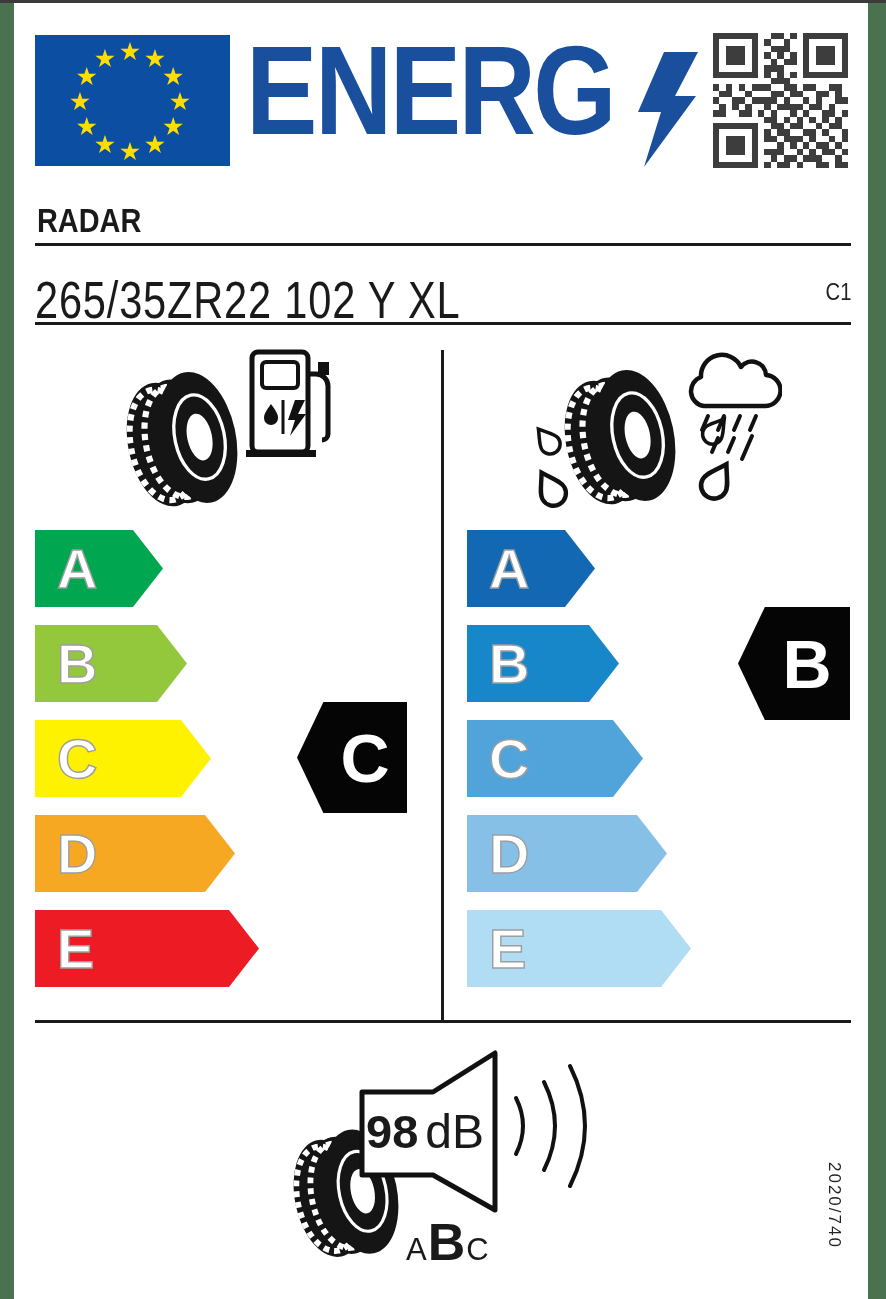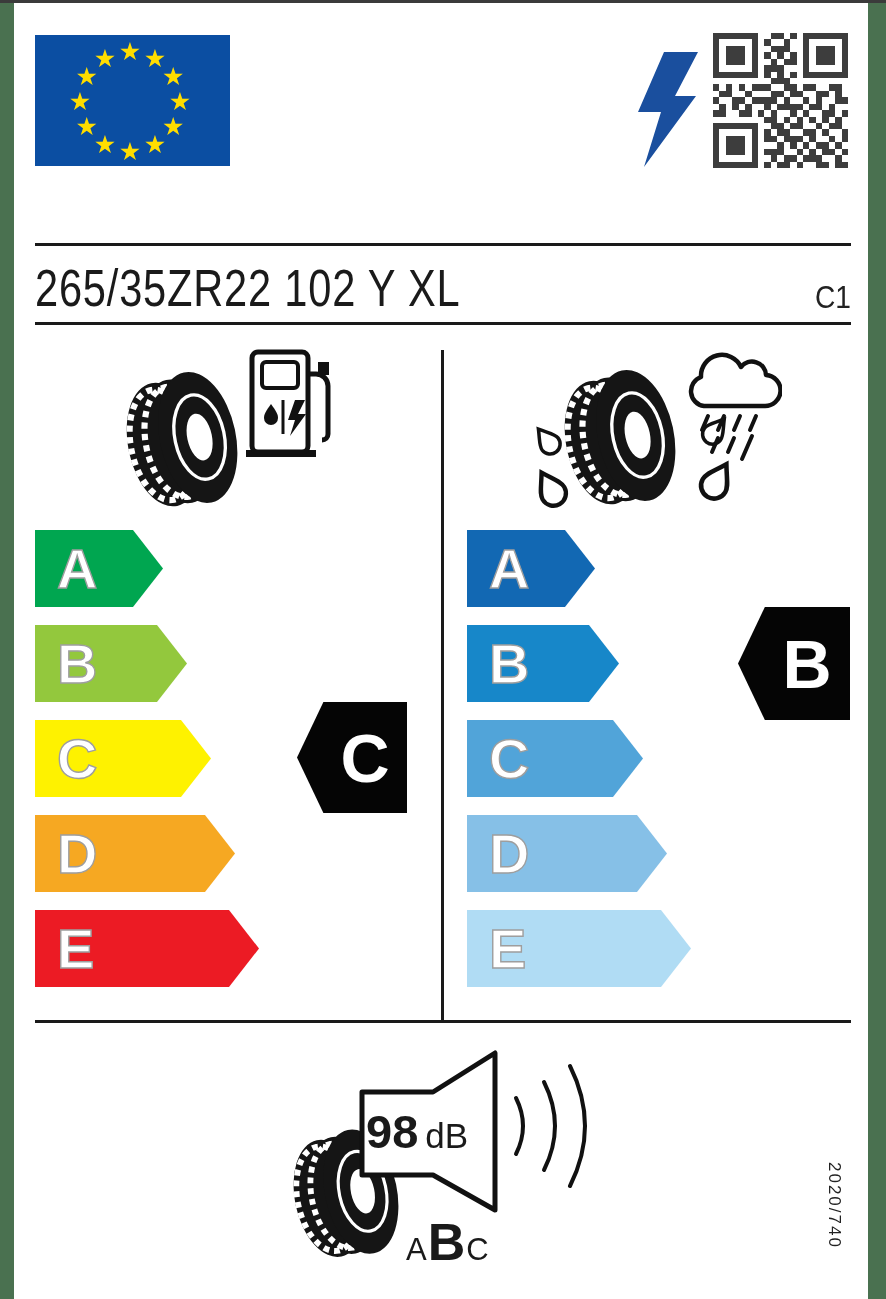--- a/index.html
+++ b/index.html
@@ -23,23 +23,23 @@
   .condR{display:inline-block;transform:scaleX(0.88);transform-origin:right center;}
 
   .qr{left:713px;top:33px;width:135px;height:135px;display:grid;
       grid-template-columns:repeat(21,1fr);grid-template-rows:repeat(21,1fr);background:#fff;}
   .qr-on{background:#3d3d3d;}
 
   
   .brand{left:37px;top:201px;font-size:34px;font-weight:bold;}
   .article{right:35px;top:200px;font-size:34px;color:#222;text-align:right;}
   .rule{left:35px;width:816px;height:3px;background:#1a1a1a;}
-  .size{left:35px;top:258px;font-size:52px;letter-spacing:1px;white-space:nowrap;}
+  .size{left:35px;top:270px;font-size:52px;letter-spacing:1px;white-space:nowrap;}
   .size .condL{transform:scaleX(0.80);}
-  .tclass{right:35px;top:279px;font-size:32px;color:#222;text-align:center;}
+  .tclass{right:35px;top:279px;font-size:23px;color:#222;text-align:center;}
 
   .vdivider{left:441px;top:350px;width:3px;height:672px;background:#1a1a1a;}
 
   
   .grades{display:flex;flex-direction:column;gap:18px;}
   .grades-left{left:35px;top:530px;}
   .grades-right{left:467px;top:530px;}
   .arrow{height:77px;display:flex;align-items:center;
          clip-path:polygon(0 0,calc(100% - 30px) 0,100% 50%,calc(100% - 30px) 100%,0 100%);
          filter:drop-shadow(0 0 1px rgba(70,70,70,0.9));}
@@ -49,21 +49,21 @@
 
   .sel-arrow{display:flex;align-items:center;justify-content:center;
              clip-path:polygon(0 50%,24% 0,100% 0,100% 100%,24% 100%);}
   .sel-arrow .sltr{padding-left:26px;font-size:68px;font-weight:bold;color:#fff;line-height:1;}
   .sel-c{left:297px;top:702px;width:110px;height:111px;}
   .sel-b{left:738px;top:607px;width:112px;height:113px;}
 
   
   .db-text{left:366px;top:1106px;width:130px;display:flex;align-items:baseline;gap:7px;z-index:3;}
   .db-val{font-size:47px;font-weight:bold;line-height:1.1;}
-  .db-unit{font-size:35px;line-height:1.1;}
+  .db-unit{font-size:48px;line-height:1.1;}
   .abc{left:406px;top:1216px;display:flex;align-items:baseline;z-index:3;}
   .abc .n-sm{font-size:31px;line-height:1;}
   .abc .n-big{font-size:52px;font-weight:bold;line-height:1;margin:0 1px;}
   .reg{left:824px;top:1162px;height:110px;writing-mode:vertical-rl;font-size:17px;
        letter-spacing:2px;color:#222;}
 
   svg{display:block;}
 </style>
 </head>
 <body>
@@ -84,20 +84,23 @@
         <span class="star" style="color: rgb(255, 221, 0); left: 120px; top: 110.301px;">★</span>
         <span class="star" style="color: rgb(255, 221, 0); left: 95px; top: 117px;">★</span>
         <span class="star" style="color: rgb(255, 221, 0); left: 70px; top: 110.301px;">★</span>
         <span class="star" style="color: rgb(255, 221, 0); left: 51.6987px; top: 92px;">★</span>
         <span class="star" style="color: rgb(255, 221, 0); left: 45px; top: 67px;">★</span>
         <span class="star" style="color: rgb(255, 221, 0); left: 51.6987px; top: 42px;">★</span>
         <span class="star" style="color: rgb(255, 221, 0); left: 70px; top: 23.6987px;">★</span>
       </div>
   </div>
 
+  <div class="abs energ" style="color: rgb(26, 79, 158);">
+    <span class="condL">ENERG</span>
+  </div>
 
   <svg class="abs" style="left:636px;top:52px;" width="72" height="115" viewBox="0 0 72 115">
     <polygon points="28,0 62,0 39,44 60,44 8,115 25,60 2,60" fill="#1A4F9E"></polygon>
   </svg>
 
   <div class="abs qr">
       <div class="qr-on"></div>
       <div class="qr-on"></div>
       <div class="qr-on"></div>
       <div class="qr-on"></div>
@@ -533,20 +536,23 @@
       <div class="qr-on"></div>
       <div></div>
       <div></div>
       <div class="qr-on"></div>
       <div class="qr-on"></div>
       <div></div>
       <div class="qr-on"></div>
       <div class="qr-on"></div>
     </div>
 
+  <div class="abs brand">
+    <span class="condL">RADAR</span>
+  </div>
   <div class="abs rule" style="top:243px;"></div>
 
   <div class="abs size">
     <span class="condL">265/35ZR22 102 Y XL</span>
   </div>
   <div class="abs tclass">
     <span class="condR">C1</span>
   </div>
   <div class="abs rule" style="top:322px;"></div>
 

